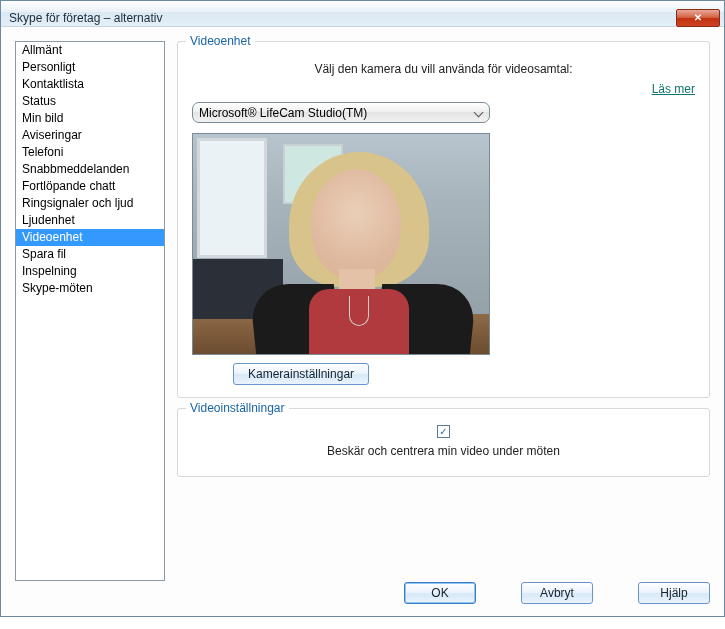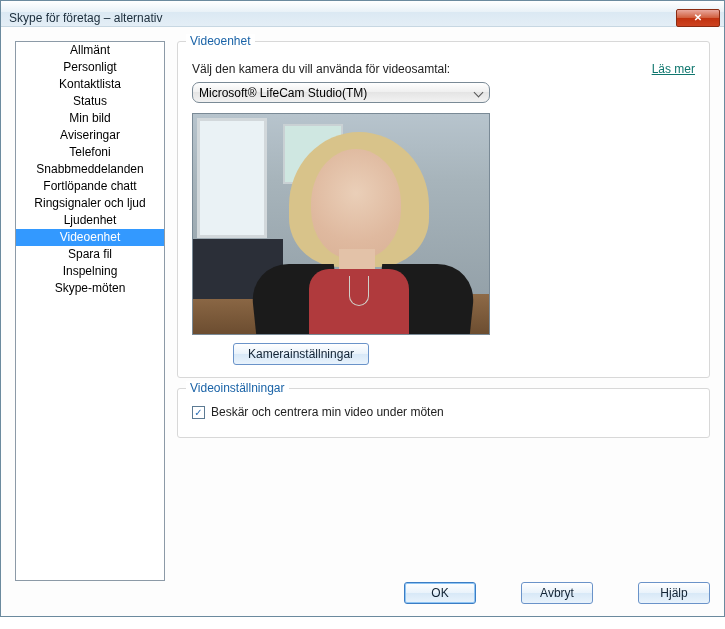--- a/index.html
+++ b/index.html
@@ -57,21 +57,20 @@
     height: 540px;
     border: 1px solid #8c9aa7;
     background: #fff;
     overflow: hidden;
     font-size: 12px;
   }
   .sidebar-item {
     padding: 1px 6px 1px 6px;
     line-height: 15px;
     cursor: default;
-    text-align: center;
   }
   .sidebar-item.selected {
     background: #3399ff;
     color: #fff;
   }
   .main {
     flex: 1;
     position: relative;
   }
   .group {
@@ -88,20 +87,21 @@
     background: #fff;
     padding: 0 4px;
     color: #1a63a7;
     font-size: 12px;
   }
   .row {
     display: flex;
     align-items: center;
     gap: 6px;
     margin-bottom: 6px;
+    flex-direction: column;
   }
   .label { color: #222; }
   .link { color: #0f766e; text-decoration: underline; cursor: pointer; margin-left: auto; }
   .dropdown {
     width: 298px;
     height: 21px;
     display: inline-flex;
     align-items: center;
     justify-content: space-between;
     border: 1px solid #7a8a96;

